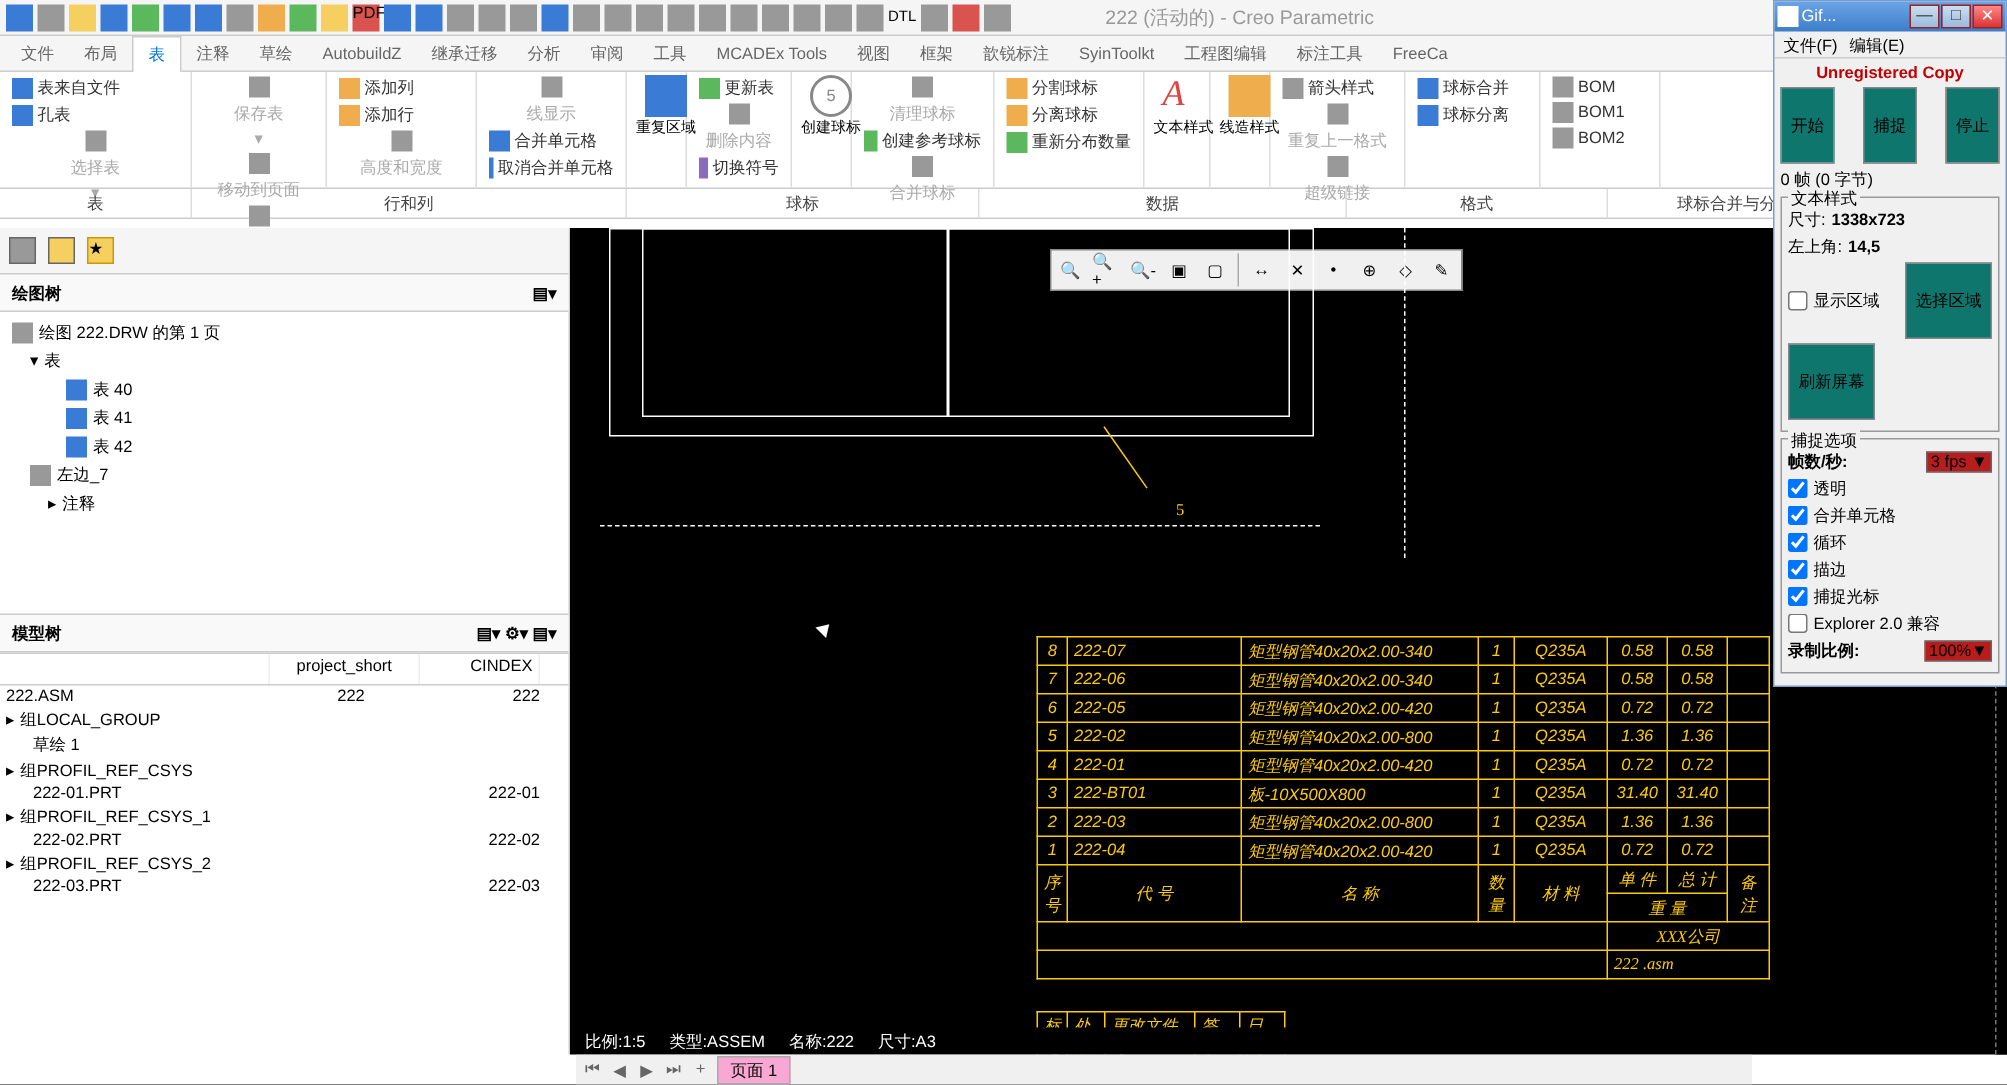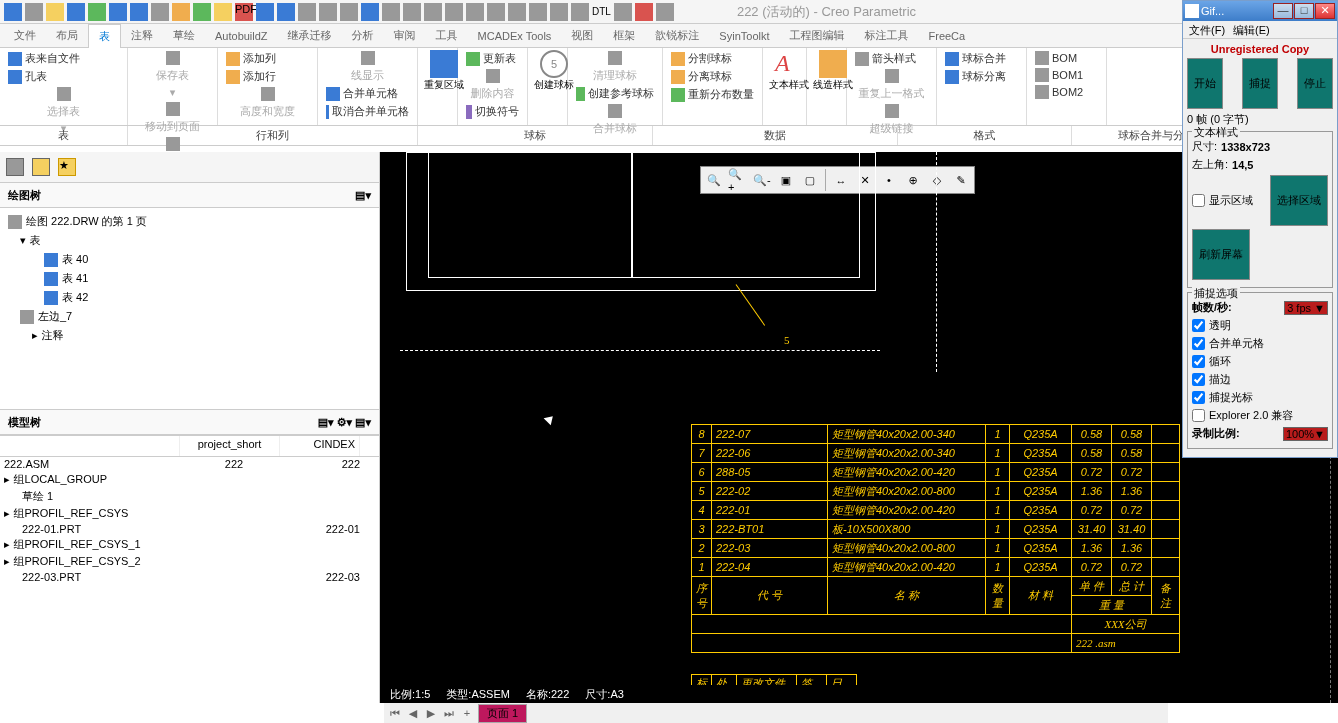--- a/index.html
+++ b/index.html
@@ -60,21 +60,21 @@
 .bom { position:absolute; border-collapse:collapse; font-family:"SimSun",serif; }
 .bom td { border:1px solid #ffcc00; color:#ffcc00; padding:1px 4px; font-size:11px; font-style:italic; height:19px; }
 .bom td.center { text-align:center; }
 .company-name { color:#ffcc00; font-size:22px; font-style:italic; text-align:center; font-family:"KaiTi",serif; }
 .asm-name { color:#ffcc00; font-size:16px; font-style:italic; text-align:left; font-family:Liberation Serif, serif; }
 
 
 .status-bar { position:absolute; bottom:20px; left:384px; right:170px; height:18px; background:#000; color:#fff; font-size:11px; display:flex; align-items:center; gap:16px; padding-left:6px; }
 .page-bar { position:absolute; bottom:0; left:384px; right:170px; height:20px; background:#f0f0f0; display:flex; align-items:center; gap:4px; padding-left:4px; }
 .page-bar .nav { width:14px; text-align:center; color:#666; cursor:pointer; }
-.page-tab { background:#be185d; border:1px solid #aaa; padding:1px 8px; }
+.page-tab { background:#f9a8d4; border:1px solid #aaa; padding:1px 8px; }
 
 
 .gif-window { position:absolute; top:0; right:0; width:156px; background:#f0f0f0; border:1px solid #7a9ecb; font-size:11px; }
 .gif-title { background:linear-gradient(#6ba5e7,#3d7dc9); color:#fff; height:20px; display:flex; align-items:center; justify-content:space-between; padding:0 2px; }
 .gif-title .wbtn { width:20px; height:16px; background:linear-gradient(#f88,#d33); color:#fff; text-align:center; border:1px solid #922; margin-left:1px; }
 .gif-menu { height:18px; display:flex; gap:8px; padding:2px 6px; border-bottom:1px solid #ccc; }
 .gif-body { padding:4px; }
 .gif-row { margin:3px 0; display:flex; align-items:center; gap:4px; }
 .gif-btn { border:1px solid #888; background:#0f766e; padding:17px 6px; }
 .gif-field { font-weight:bold; }
@@ -422,20 +422,28 @@
           </span>
           <span class="c2"></span>
           <span class="c3">222-01</span>
         </div>
       <div class="mrow">
           <span class="c1">▸ <span class="ticon folder"></span><span>组PROFIL_REF_CSYS_1</span></span>
           <span class="c2"></span>
           <span class="c3"></span>
         </div>
       <div class="mrow">
+          <span class="c1" style="padding-left:16px">
+            <span class="ticon i-green"></span>
+            <span>222-02.PRT</span>
+          </span>
+          <span class="c2"></span>
+          <span class="c3">222-02</span>
+        </div>
+      <div class="mrow">
           <span class="c1">▸ <span class="ticon folder"></span><span>组PROFIL_REF_CSYS_2</span></span>
           <span class="c2"></span>
           <span class="c3"></span>
         </div>
       <div class="mrow">
           <span class="c1" style="padding-left:16px">
             <span class="ticon i-green"></span>
             <span>222-03.PRT</span>
           </span>
           <span class="c2"></span>
@@ -487,21 +495,21 @@
             <td>222-06</td>
             <td>矩型钢管40x20x2.00-340</td>
             <td class="center">1</td>
             <td class="center">Q235A</td>
             <td class="center">0.58</td>
             <td class="center">0.58</td>
             <td></td>
           </tr>
       <tr>
             <td class="center">6</td>
-            <td>288-05</td>
+            <td>222-05</td>
             <td>矩型钢管40x20x2.00-420</td>
             <td class="center">1</td>
             <td class="center">Q235A</td>
             <td class="center">0.72</td>
             <td class="center">0.72</td>
             <td></td>
           </tr>
       <tr>
             <td class="center">5</td>
             <td>222-02</td>

